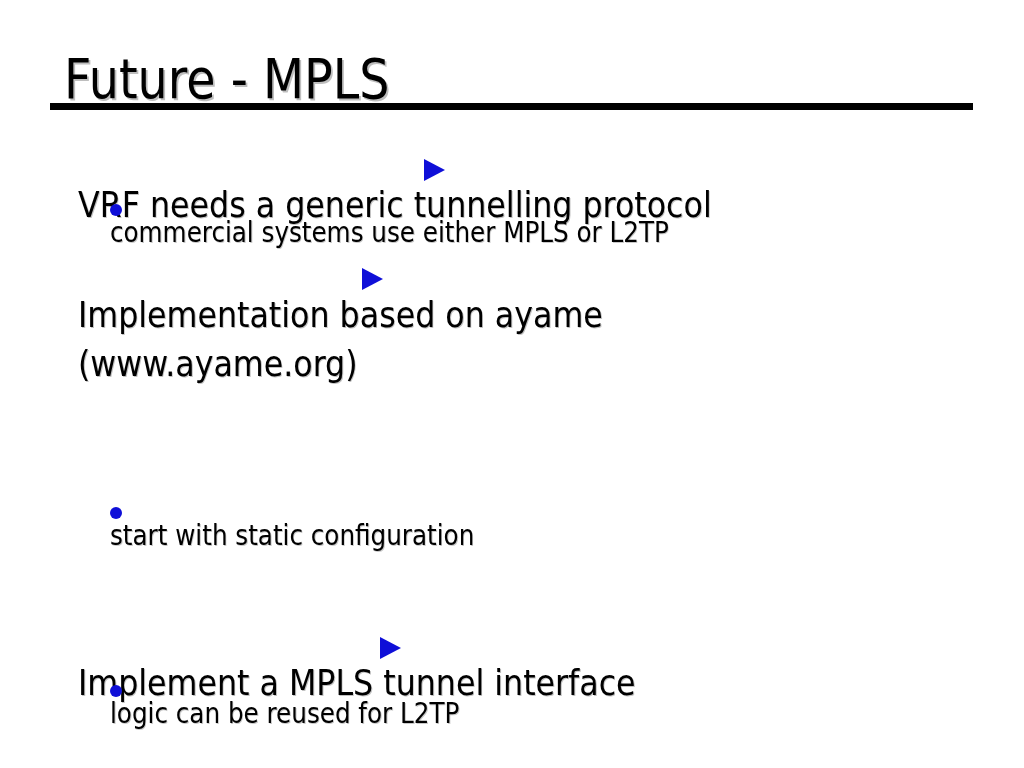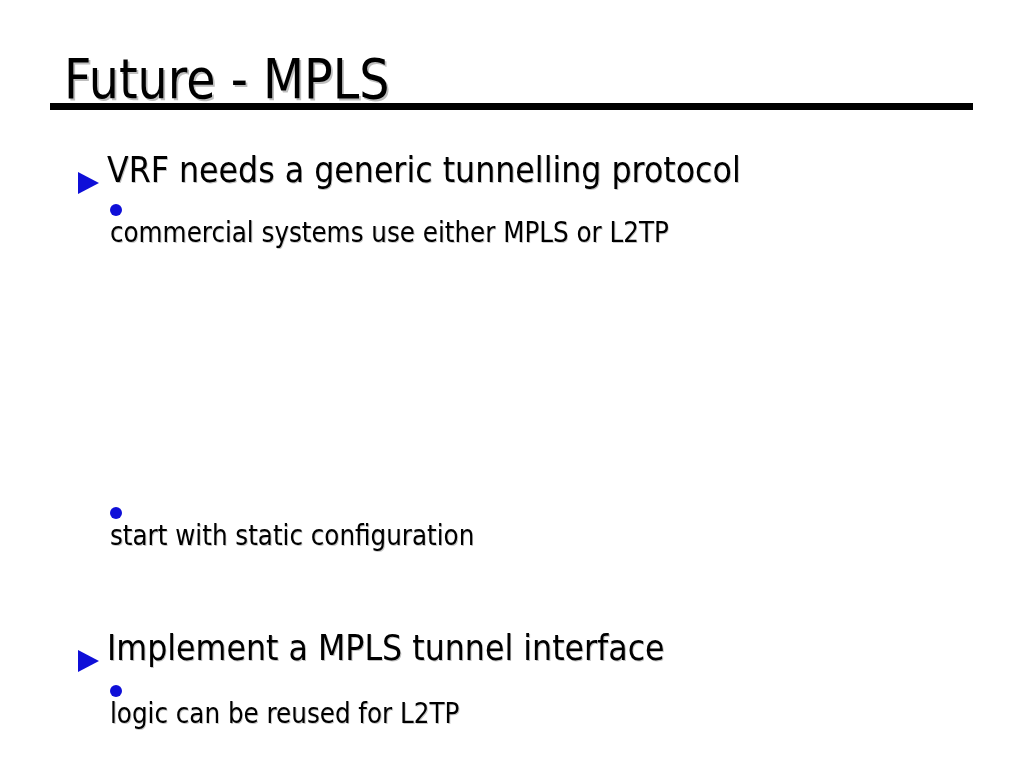--- a/index.html
+++ b/index.html
@@ -19,21 +19,21 @@
     white-space:nowrap;
     transform:scaleX(0.85);transform-origin:0 0;
     text-shadow:2px 2px 0 rgba(110,110,110,0.45);
   }
   .title-rule{
     position:absolute;left:50px;top:103px;
     width:923px;height:7px;background:#000;
   }
   .bullet{
     position:absolute;left:78px;
-    display:flex;align-items:flex-end;
+    display:flex;align-items:center;flex-direction:column;
   }
   .tri{
     width:0;height:0;flex:0 0 auto;
     border-left:21px solid #0f0fd8;
     border-top:11px solid transparent;
     border-bottom:11px solid transparent;
     margin-top:13px;margin-right:8px;
   }
   .btext{
     font-size:36px;line-height:48px;
@@ -70,20 +70,27 @@
     <span class="tri"></span>
     <div class="btext">
       <div>VRF needs a generic tunnelling protocol</div>
     </div>
   </div>
   <div class="sub" style="top:193px">
     <span class="dot"></span>
     <div class="stext">commercial systems use either MPLS or L2TP</div>
   </div>
 
+  <div class="bullet" style="top:255px">
+    <span class="tri"></span>
+    <div class="btext lh49">
+      <div>Implementation based on ayame</div>
+      <div>(www.ayame.org)</div>
+    </div>
+  </div>
 
   <div class="sub" style="top:496px">
     <span class="dot"></span>
     <div class="stext">start with static configuration</div>
   </div>
 
   <div class="bullet" style="top:624px">
     <span class="tri"></span>
     <div class="btext">
       <div>Implement a MPLS tunnel interface</div>

